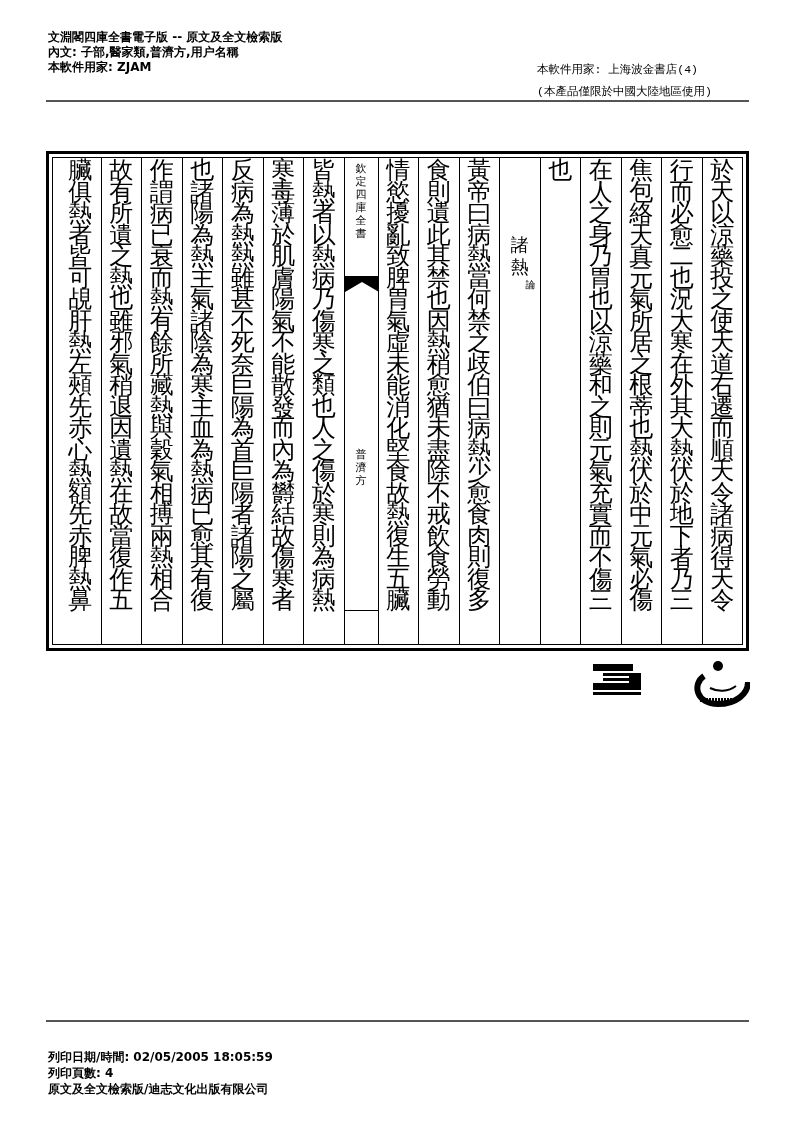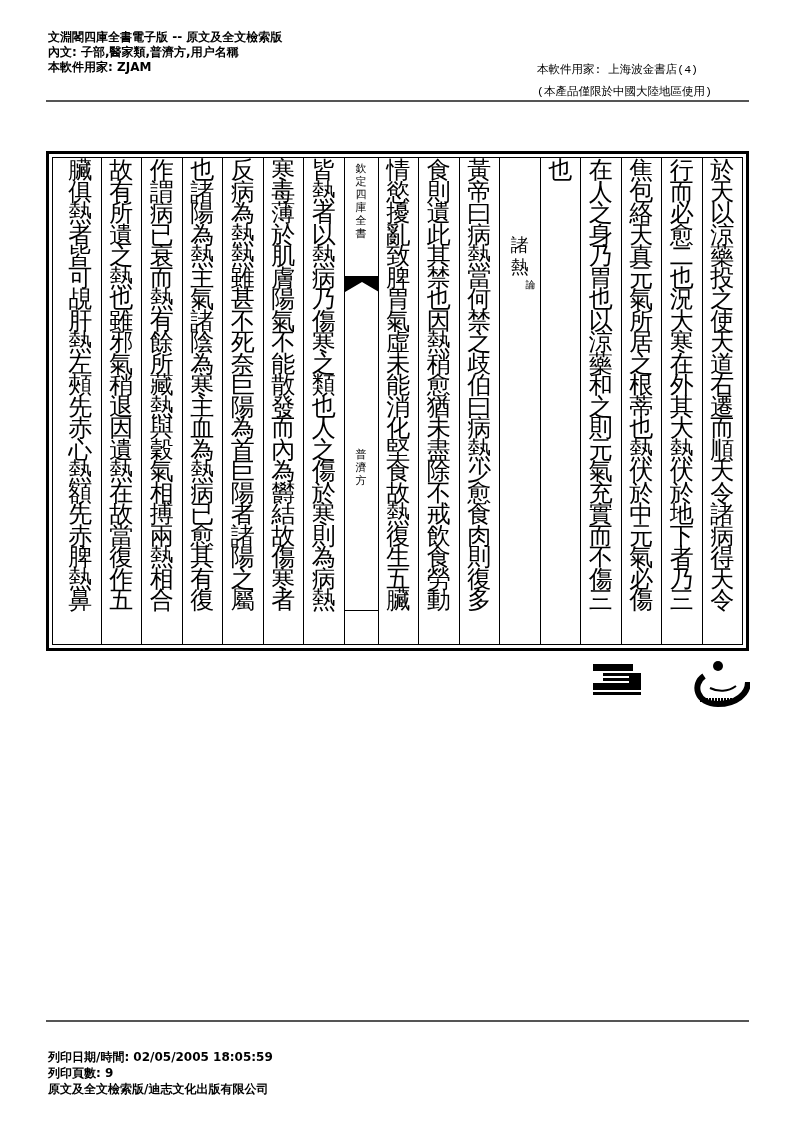--- a/index.html
+++ b/index.html
@@ -421,15 +421,15 @@
     <circle cx="28" cy="6" r="5" fill="#000"></circle>
     <path d="M14 16 C 2 24, 6 44, 28 44 C 46 44, 58 34, 58 22" fill="none" stroke="#000" stroke-width="6"></path>
     <path d="M20 28 C 28 32, 38 32, 46 26" fill="none" stroke="#000" stroke-width="2"></path>
     <path d="M10 40 L 48 40" stroke="#000" stroke-width="4" stroke-dasharray="2 1"></path>
   </svg>
 </div>
 
 <div class="ftr-line"></div>
 <div class="ftr">
   <div>列印日期/時間: 02/05/2005 18:05:59</div>
-  <div>列印頁數: 9</div>
+  <div>列印頁數: 4</div>
   <div>原文及全文檢索版/迪志文化出版有限公司</div>
 </div>
 
 </body></html>

